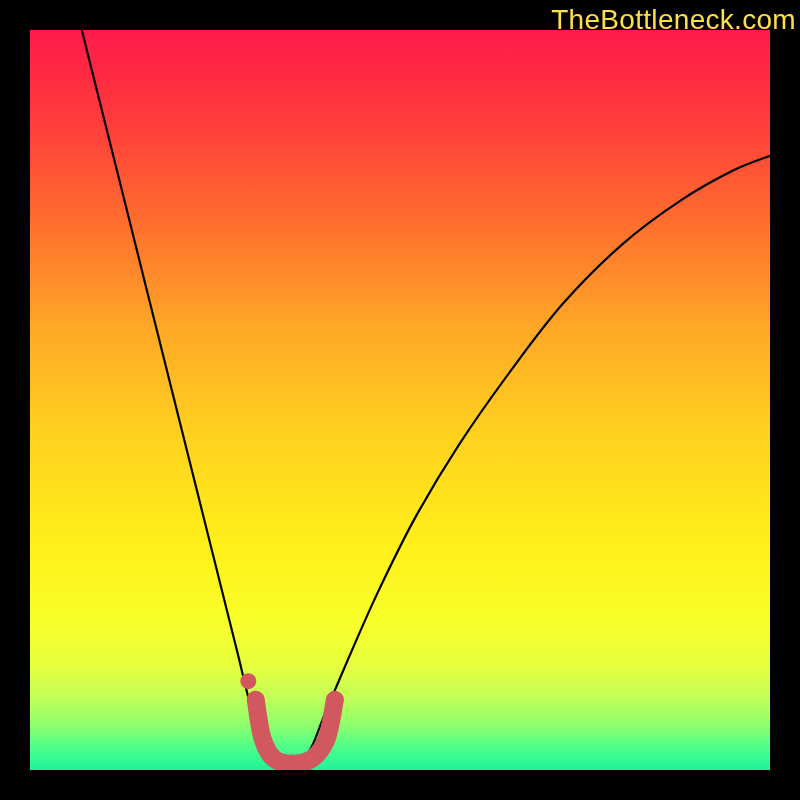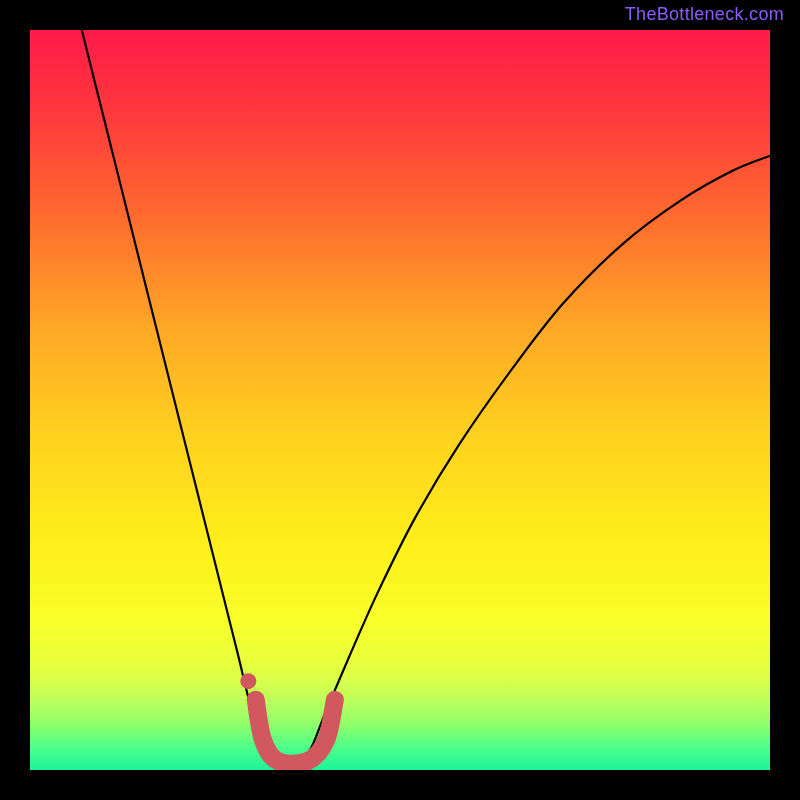--- a/index.html
+++ b/index.html
@@ -13,23 +13,23 @@
   }
   .frame {
     position: relative;
     width: 800px;
     height: 800px;
     background: #000;
   }
   .watermark {
     position: absolute;
     top: 4px;
-    right: 16px;
-    color: #8b5cf6;
-    font-size: 18px;
+    right: 4px;
+    color: #fde047;
+    font-size: 28px;
     font-weight: 500;
     letter-spacing: 0.3px;
     z-index: 20;
   }
   .plot {
     position: absolute;
     left: 30px;
     top: 30px;
     width: 740px;
     height: 740px;

